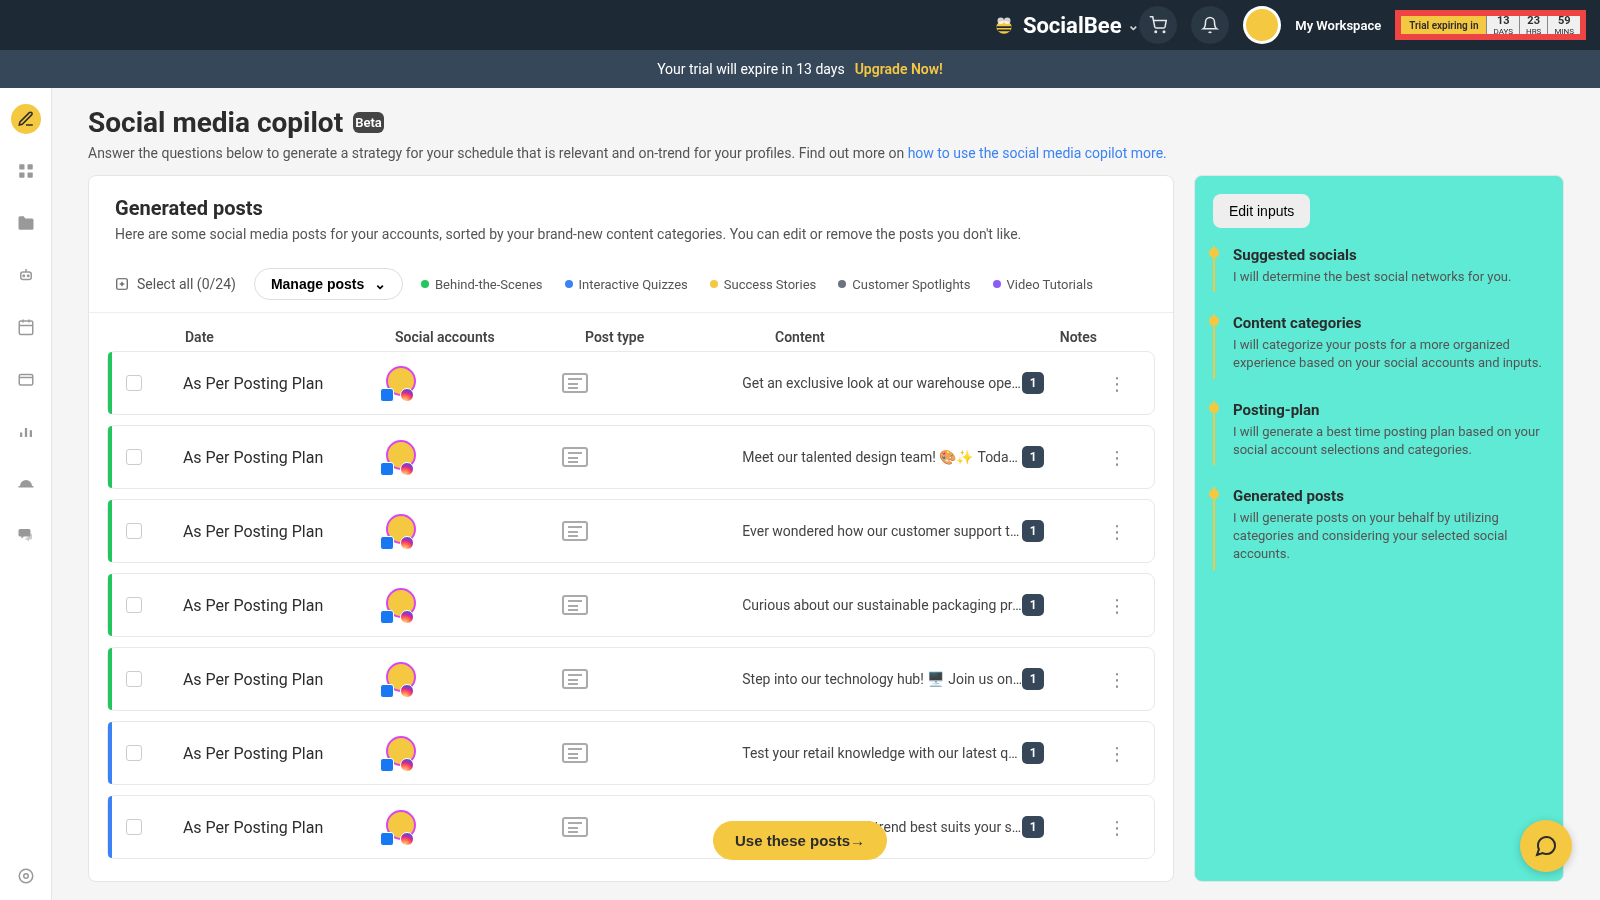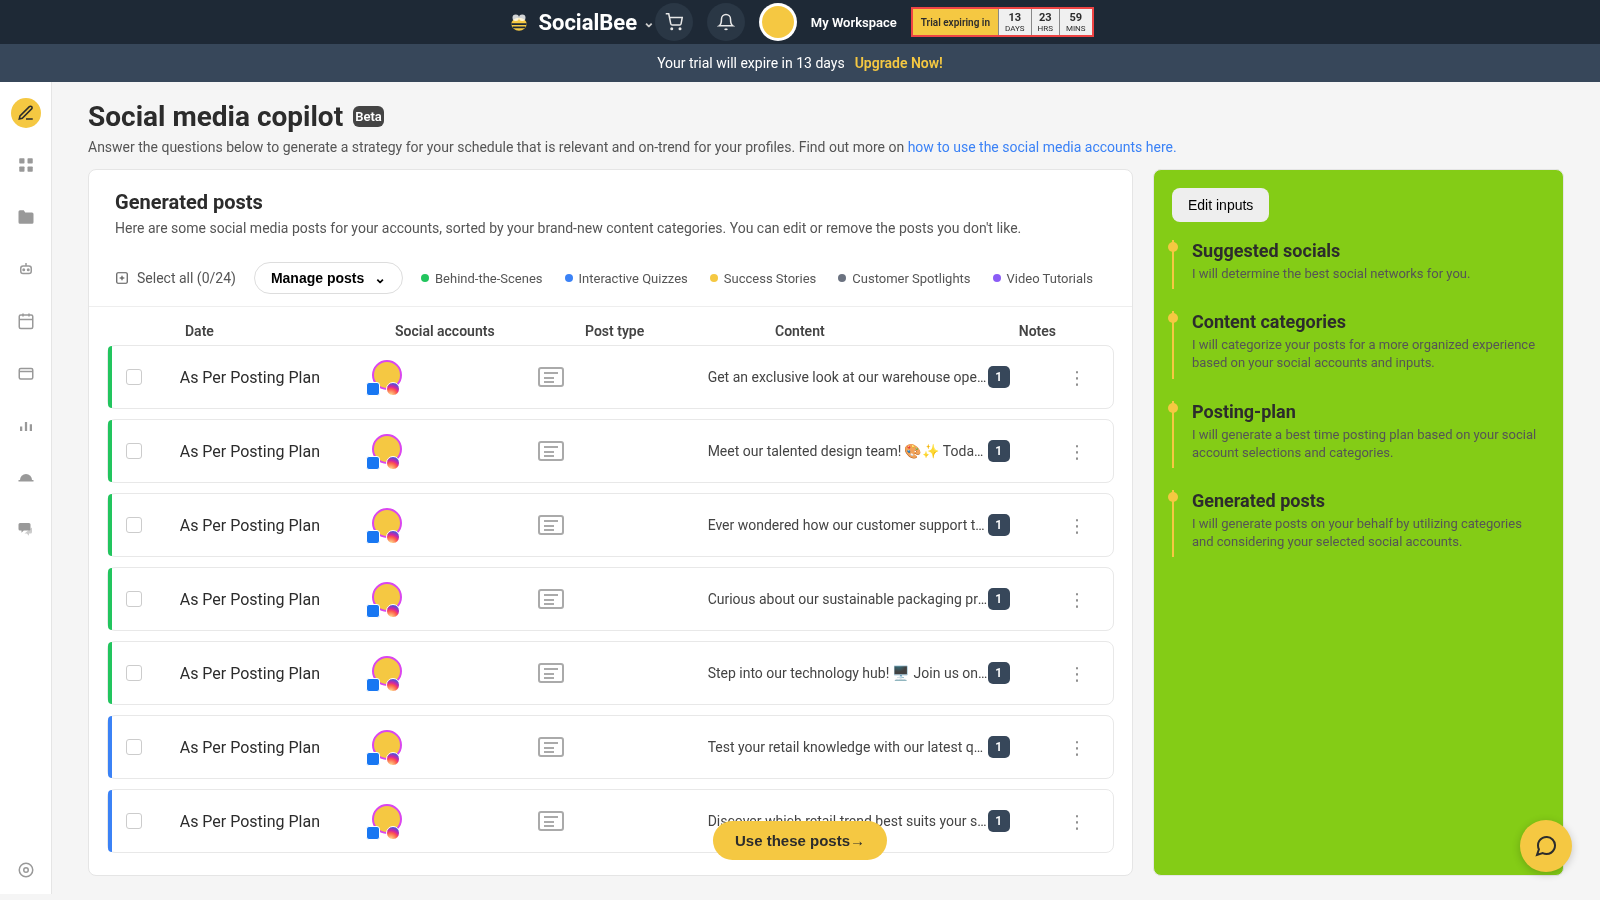--- a/index.html
+++ b/index.html
@@ -1,29 +1,29 @@
 <!DOCTYPE html>
 <html><head>
 <meta charset="utf-8">
 <style>
 * { margin: 0; padding: 0; box-sizing: border-box; }
 body { font-family: -apple-system, BlinkMacSystemFont, "Segoe UI", Roboto, sans-serif; background: #f5f5f5; color: #2c2c2c; width: 1600px; height: 900px; overflow: hidden; position: relative; }
 
 
-.topbar { background: #1e2936; height: 44px; display: flex; align-items: center; padding: 0 14px; justify-content: center; }
+.topbar { background: #1e2936; height: 50px; display: flex; align-items: center; padding: 0 14px; justify-content: flex-end; }
 .topbar-left { display: flex; align-items: center; gap: 10px; }
 .logo { display: flex; align-items: center; gap: 6px; color: #fff; font-weight: 700; font-size: 22px; }
 .logo-icon { width: 26px; height: 26px; display: inline-flex; align-items: center; justify-content: center; }
 .logo-chevron { color: #ccc; font-size: 14px; }
 .topbar-right { display: flex; align-items: center; gap: 14px; }
 .topbar-iconbtn { width: 38px; height: 38px; border-radius: 50%; background: #2a3745; display: flex; align-items: center; justify-content: center; color: #e8e8e8; cursor: pointer; }
 .avatar-wrap { width: 38px; height: 38px; border-radius: 50%; background: #fff; padding: 3px; display: flex; align-items: center; justify-content: center; }
 .avatar-inner { width: 100%; height: 100%; border-radius: 50%; background: radial-gradient(circle, #f5c842 30%, #f5c842 70%); }
 .workspace-label { color: #fff; font-size: 13px; font-weight: 600; }
-.trial-box { border: 2px solid #ef4444; background: #f5c842; display: flex; align-items: stretch; height: 30px; font-size: 10px; }
+.trial-box { border: 6px solid #ef4444; background: #f5c842; display: flex; align-items: stretch; height: 30px; font-size: 10px; }
 .trial-text { padding: 0 8px; display: flex; align-items: center; font-weight: 600; color: #2c2c2c; background: #f5c842; }
 .trial-seg { border-left: 1px solid #888; padding: 0 6px; display: flex; flex-direction: column; align-items: center; justify-content: center; background: #f0f0f0; color: #2c2c2c; }
 .trial-seg .num { font-weight: 700; font-size: 11px; }
 .trial-seg .unit { font-size: 8px; }
 
 
 .banner { background: #37475a; color: #fff; height: 38px; display: flex; align-items: center; justify-content: center; font-size: 14px; gap: 10px; }
 .banner-upgrade { color: #f5c842; font-weight: 600; }
 
 
@@ -72,25 +72,25 @@
 .sc-badge2 { width: 14px; height: 14px; border-radius: 50%; background: radial-gradient(circle at 30% 107%, #fdf497 0%, #fd5949 45%, #d6249f 60%, #285aeb 90%); position: absolute; bottom: -2px; left: 18px; border: 1px solid #fff; }
 .posttype-icon { width: 26px; height: 20px; border: 2px solid #aaa; border-radius: 3px; position: relative; }
 .posttype-icon::before { content: ""; position: absolute; left: 4px; top: 3px; right: 4px; height: 2px; background: #aaa; }
 .posttype-icon::after { content: ""; position: absolute; left: 4px; top: 8px; right: 8px; height: 2px; background: #aaa; box-shadow: 0 4px 0 #aaa; }
 .content-text { font-size: 14px; color: #444; white-space: nowrap; overflow: hidden; text-overflow: ellipsis; max-width: 280px; }
 .notes-badge { background: #37475a; color: #fff; width: 22px; height: 22px; border-radius: 5px; display: flex; align-items: center; justify-content: center; font-size: 12px; font-weight: 600; }
 .col-actions { width: 40px; display: flex; justify-content: center; }
 .kebab { cursor: pointer; color: #888; font-size: 18px; }
 
 
-.panel-side { width: 411px; background: #84cc16; border: 1px solid #e5e5e5; border-radius: 8px; padding: 18px; overflow-y: auto; }
+.panel-side { width: 370px; background: #5eead4; border: 1px solid #e5e5e5; border-radius: 8px; padding: 18px; overflow-y: auto; }
 .edit-inputs-btn { background: #eee; border: none; border-radius: 8px; padding: 9px 16px; font-size: 14px; font-weight: 500; cursor: pointer; margin-bottom: 18px; }
 .step { position: relative; padding-left: 18px; margin-bottom: 22px; border-left: 2px solid #f5c842; padding-bottom: 6px; }
 .step::before { content: ""; position: absolute; left: -6px; top: 2px; width: 10px; height: 10px; border-radius: 50%; background: #f5c842; }
-.step-title { font-weight: 700; font-size: 18px; margin-bottom: 4px; }
+.step-title { font-weight: 700; font-size: 15px; margin-bottom: 4px; }
 .step-desc { font-size: 13px; color: #555; line-height: 1.4; }
 
 
 .use-btn { position: absolute; bottom: 40px; left: 50%; transform: translateX(-50%); background: #f5c842; color: #2c2c2c; border: none; border-radius: 22px; padding: 11px 22px; font-size: 15px; font-weight: 600; cursor: pointer; display: flex; align-items: center; }
 
 .chat-fab { position: absolute; bottom: 28px; right: 28px; width: 52px; height: 52px; border-radius: 50%; background: #f5c842; display: flex; align-items: center; justify-content: center; cursor: pointer; box-shadow: 0 2px 8px rgba(0,0,0,0.2); }
 </style>
 </head>
 <body>
 
@@ -222,21 +222,21 @@
       </div>
   </div>
 
   <div class="content">
     <div class="page-header">
       <div class="page-title-row">
         <h1 class="page-title">Social media copilot</h1>
         <span class="beta-badge">Beta</span>
       </div>
       <p class="page-desc">
-        <span>Answer the questions below to generate a strategy for your schedule that is relevant and on-trend for your profiles. Find out more on </span><a href="#">how to use the social media accounts here.</a>
+        <span>Answer the questions below to generate a strategy for your schedule that is relevant and on-trend for your profiles. Find out more on </span><a href="#">how to use the social media copilot more.</a>
       </p>
     </div>
 
     <div class="cols">
       <div class="panel-main">
         <div class="panel-header">
           <div class="panel-title">Generated posts</div>
           <div class="panel-sub">Here are some social media posts for your accounts, sorted by your brand-new content categories. You can edit or remove the posts you don't like.</div>
         </div>
         <div class="toolbar">

